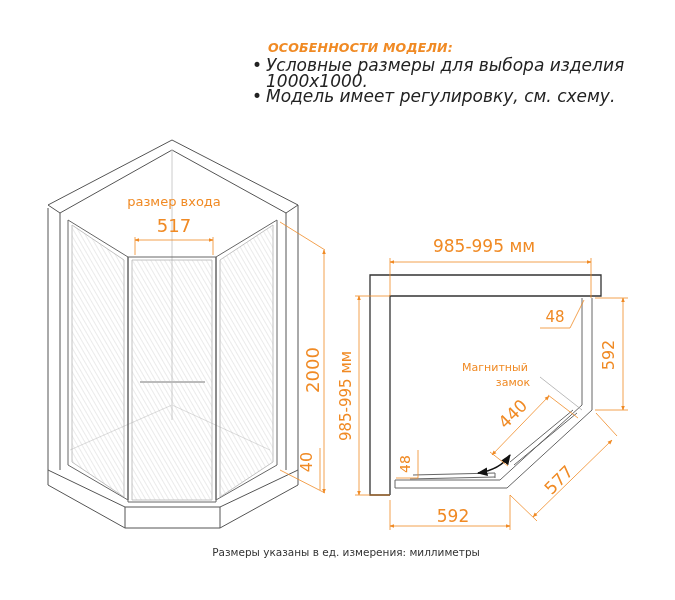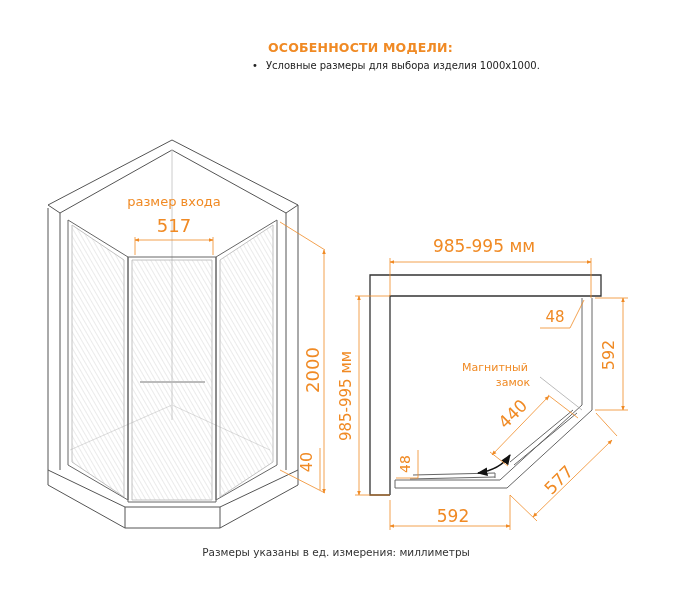--- a/index.html
+++ b/index.html
@@ -1,32 +1,33 @@
 <!DOCTYPE html>
 <html><head>
 <meta charset="utf-8">
 <style>
   html,body{margin:0;padding:0;background:#fff;}
   body{width:675px;height:600px;position:relative;overflow:hidden;font-family:"DejaVu Sans","Liberation Sans",sans-serif;}
-  .features{position:absolute;left:252px;top:40px;width:400px;}
+  .features{position:absolute;left:252px;top:40px;width:400px;font-style:italic;}
   .features-title{color:#f08a24;font-weight:bold;font-size:12.5px;margin-left:16px;letter-spacing:0.2px;}
   .features ul{margin:3px 0 0 0;padding:0 0 0 14px;list-style:none;}
-  .features li{font-size:10px;color:#222;line-height:15.5px;position:relative;padding-left:0;}
+  .features li{font-size:17px;color:#222;line-height:15.5px;position:relative;padding-left:0;}
   .features li::before{content:"•";position:absolute;left:-14px;top:0;color:#222;}
-  .caption{position:absolute;left:6px;width:660px;top:546px;text-align:center;font-size:10.5px;color:#333;}
+  .caption{position:absolute;left:16px;width:660px;top:546px;text-align:center;font-size:10.5px;color:#333;}
   svg{position:absolute;left:0;top:0;}
   .o{fill:#f08a24;font-family:"DejaVu Sans","Liberation Sans",sans-serif;}
 </style>
 </head>
 <body>
 
 <div class="features">
   <div class="features-title">ОСОБЕННОСТИ МОДЕЛИ:</div>
   <ul>
     <li>Условные размеры для выбора изделия 1000x1000.</li>
+    <li>Модель имеет регулировку, см. схему.</li>
   </ul>
 </div>
 
 <svg width="675" height="600" viewBox="0 0 675 600">
   <defs>
     <pattern id="hatch" width="4" height="4" patternUnits="userSpaceOnUse" patternTransform="rotate(-30)">
       <line x1="0" y1="0" x2="0" y2="4" stroke="#aaa" stroke-width="0.8"></line>
     </pattern>
     <marker id="arr" viewBox="0 0 10 10" refX="9" refY="5" markerWidth="6" markerHeight="6" orient="auto-start-reverse">
       <path d="M0,1 L10,5 L0,9 z" fill="#f08a24"></path>

